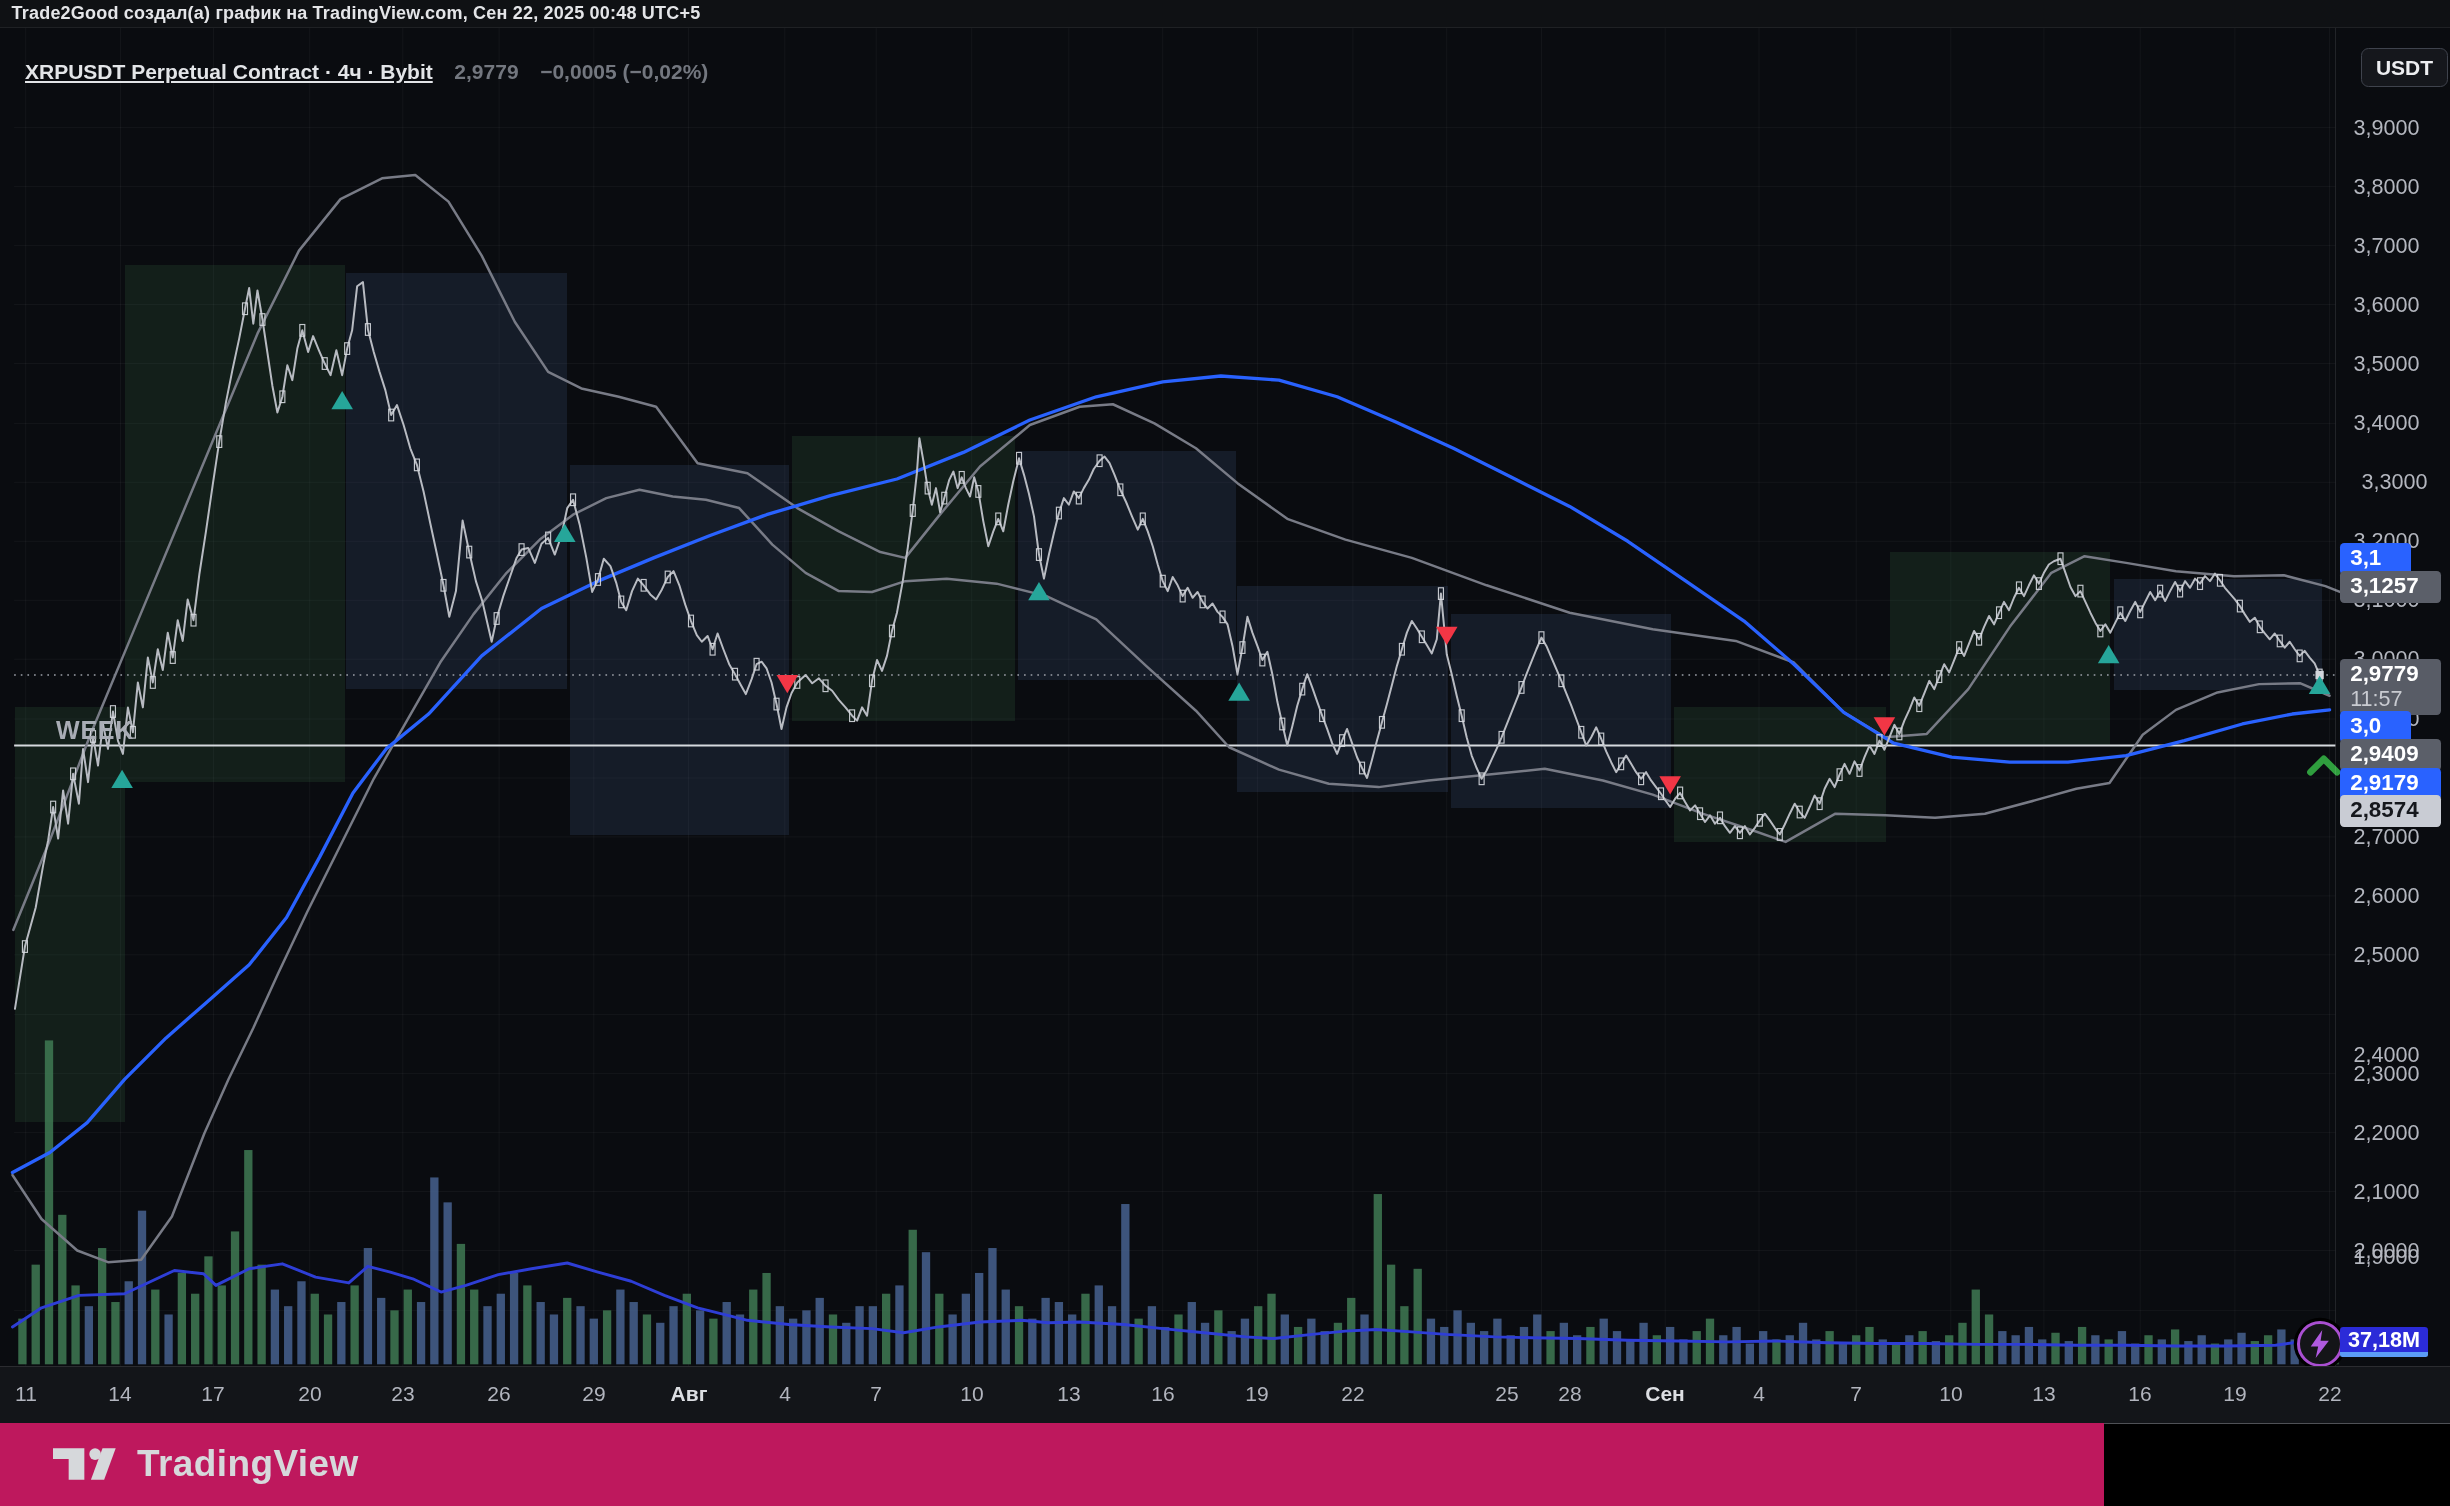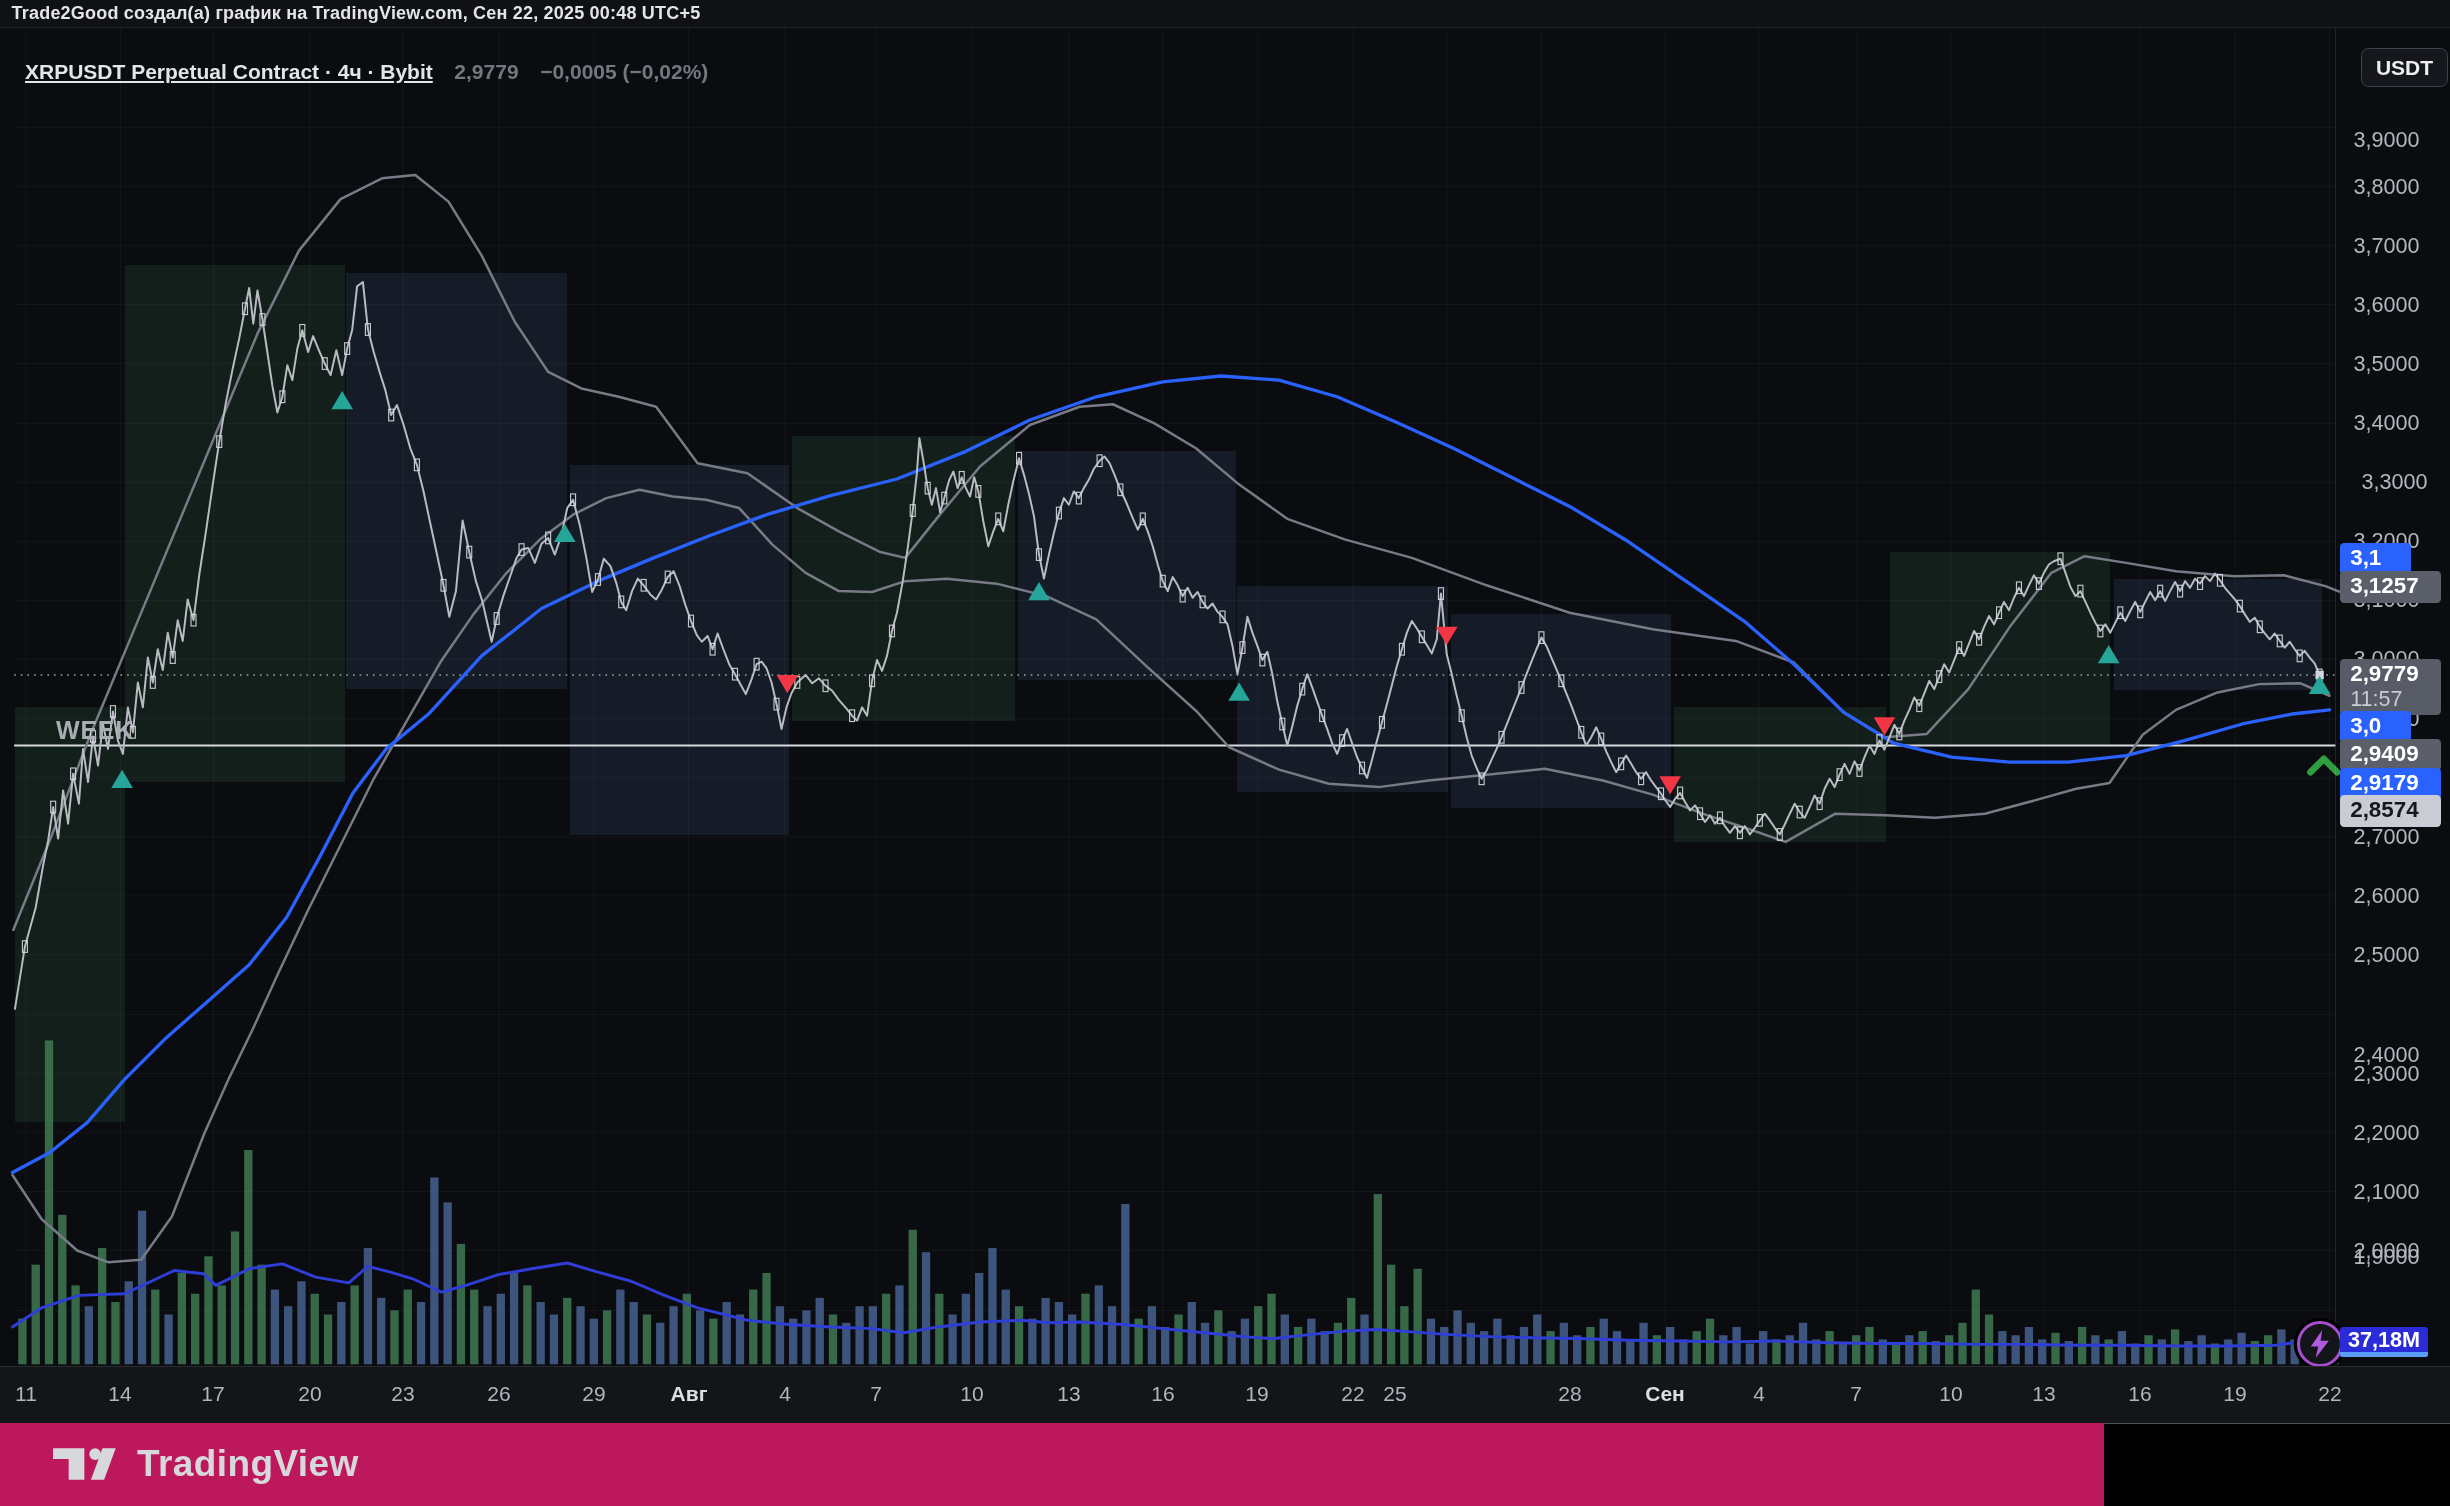--- a/index.html
+++ b/index.html
@@ -422,21 +422,21 @@
   <div id="title">
     <span class="sym">XRPUSDT Perpetual Contract · 4ч · Bybit</span>
     <span class="px">2,9779</span>
     <span class="chg">−0,0005 (−0,02%)</span>
   </div>
 
   <div id="week-label">WEEK</div>
   <div id="usdt-btn">USDT</div>
 
   <div id="rightaxis">
-      <div class="ytick" style="top: 112px;">3,9000</div>
+      <div class="ytick" style="top: 100px;">3,9000</div>
       <div class="ytick" style="top: 159px;">3,8000</div>
       <div class="ytick" style="top: 218px;">3,7000</div>
       <div class="ytick" style="top: 277px;">3,6000</div>
       <div class="ytick" style="top: 336px;">3,5000</div>
       <div class="ytick" style="top: 395px;">3,4000</div>
       <div class="ytick" style="top: 454px; margin-left: 8px;">3,3000</div>
       <div class="ytick" style="top: 513px;">3,2000</div>
       <div class="ytick" style="top: 572px;">3,1000</div>
       <div class="ytick" style="top: 631px;">3,0000</div>
       <div class="ytick" style="top: 691px;">2,9000</div>
@@ -477,21 +477,21 @@
     <div class="xtick" style="left: 499px;">26</div>
     <div class="xtick" style="left: 594px;">29</div>
     <div class="xtick strong" style="left: 689px;">Авг</div>
     <div class="xtick" style="left: 785px;">4</div>
     <div class="xtick" style="left: 876px;">7</div>
     <div class="xtick" style="left: 972px;">10</div>
     <div class="xtick" style="left: 1069px;">13</div>
     <div class="xtick" style="left: 1163px;">16</div>
     <div class="xtick" style="left: 1257px;">19</div>
     <div class="xtick" style="left: 1353px;">22</div>
-    <div class="xtick" style="left: 1395px;">25</div>
+    <div class="xtick" style="left: 1507px;">25</div>
     <div class="xtick" style="left: 1541px; margin-left: 29px;">28</div>
     <div class="xtick strong" style="left: 1665px;">Сен</div>
     <div class="xtick" style="left: 1759px;">4</div>
     <div class="xtick" style="left: 1856px;">7</div>
     <div class="xtick" style="left: 1951px;">10</div>
     <div class="xtick" style="left: 2044px;">13</div>
     <div class="xtick" style="left: 2140px;">16</div>
     <div class="xtick" style="left: 2235px;">19</div>
     <div class="xtick" style="left: 2330px;">22</div>
   </div>

